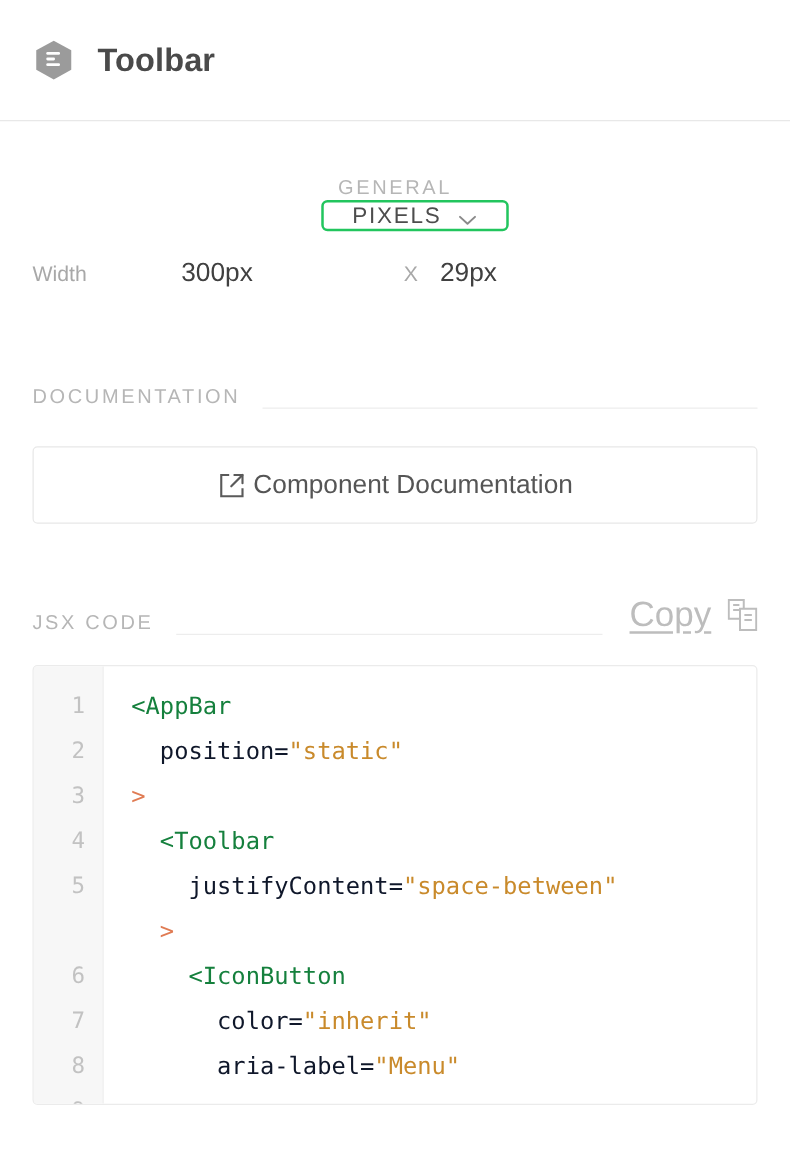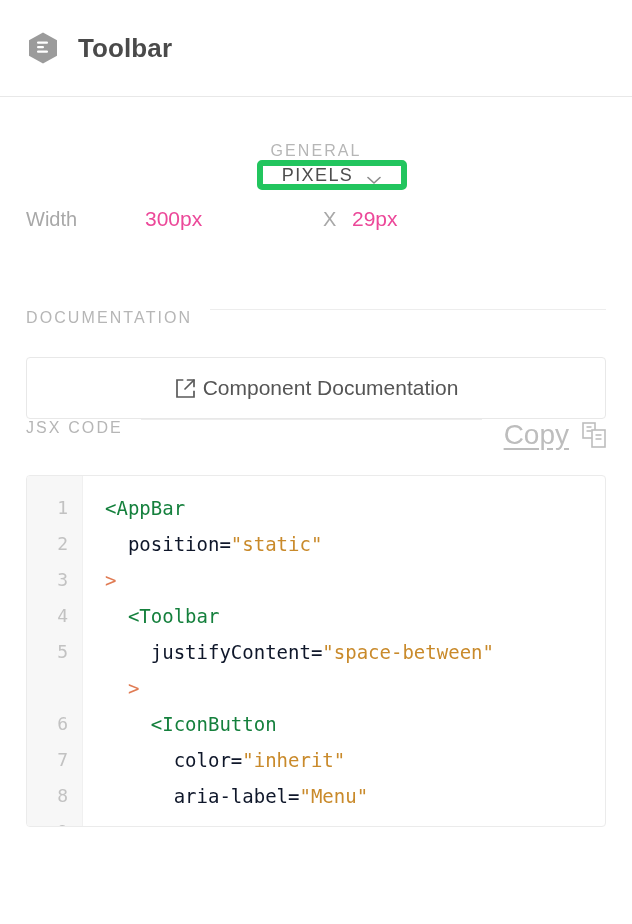--- a/index.html
+++ b/index.html
@@ -57,21 +57,21 @@
     align-items: center;
     padding: 0 26px;
     margin-top: 45px;
     height: 38px;
     flex-direction: column;
   }
   .unit-select {
     margin-left: 31px;
     height: 30px;
     min-width: 150px;
-    border: 6px solid #22c55e;
+    border: 2px solid #22c55e;
     border-radius: 5px;
     background: #fff;
     display: flex;
     align-items: center;
     justify-content: center;
     gap: 14px;
     padding: 0 16px;
     cursor: pointer;
   }
   .unit-select-label {
@@ -89,48 +89,48 @@
   .dims {
     margin-top: 27px;
     padding: 0 26px;
   }
   .dim-row {
     display: flex;
     align-items: baseline;
     height: 50px;
   }
   .dim-key {
-    font-size: 20px;
+    font-size: 17px;
     color: #a8a8a8;
     white-space: nowrap;
   }
   .dim-val {
     font-size: 21px;
-    color: #ec4899;
+    color: #404040;
     white-space: nowrap;
   }
   .cell-a .dim-key { width: 119px; }
   .cell-a { display: flex; align-items: baseline; width: 297px; }
   .cell-b { display: flex; align-items: baseline; }
   .cell-b .dim-key { width: 29px; }
 
   
   .sec-head {
     display: flex;
-    align-items: flex-start;
+    align-items: flex-end;
     padding: 0 26px;
     gap: 18px;
   }
   .sec-head .rule {
     flex: 1 1 auto;
     height: 1px;
     background: #ededed;
   }
   .doc-head { margin-top: 52px; }
-  .jsx-head { }
+  .jsx-head { margin-top: 57px; }
 
   .copy-wrap {
     display: flex;
     align-items: center;
     gap: 13px;
     flex: 0 0 auto;
     cursor: pointer;
     margin-left: 4px;
   }
   .copy-label {

